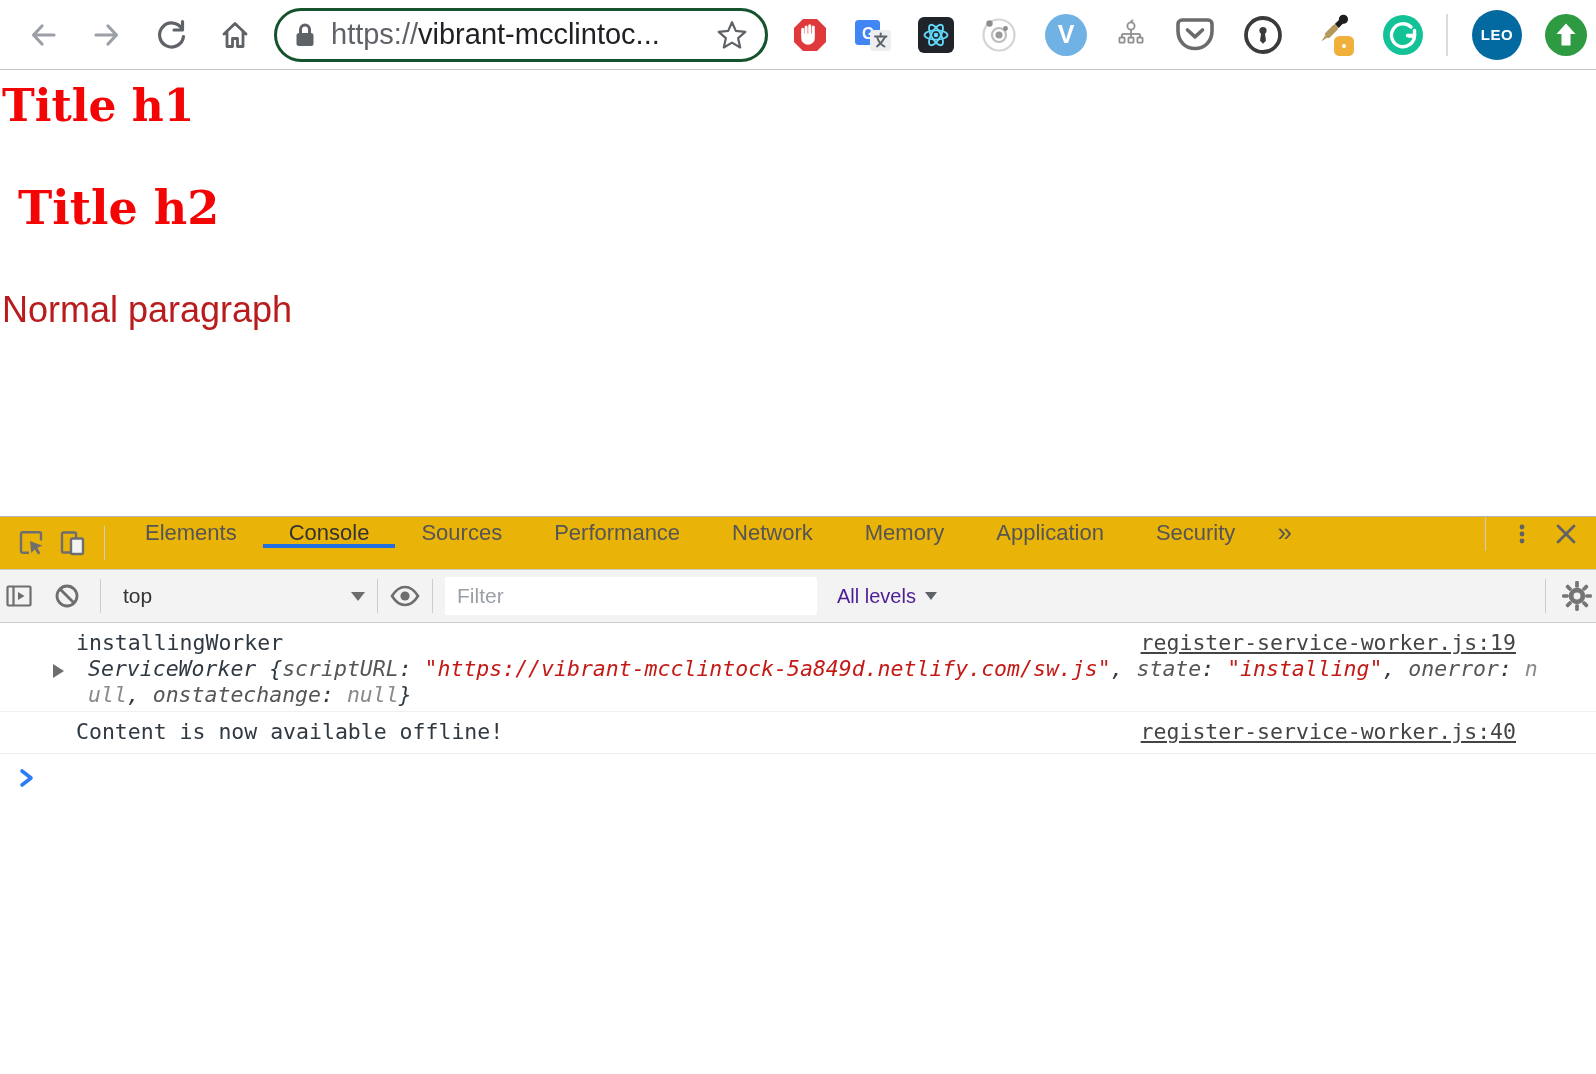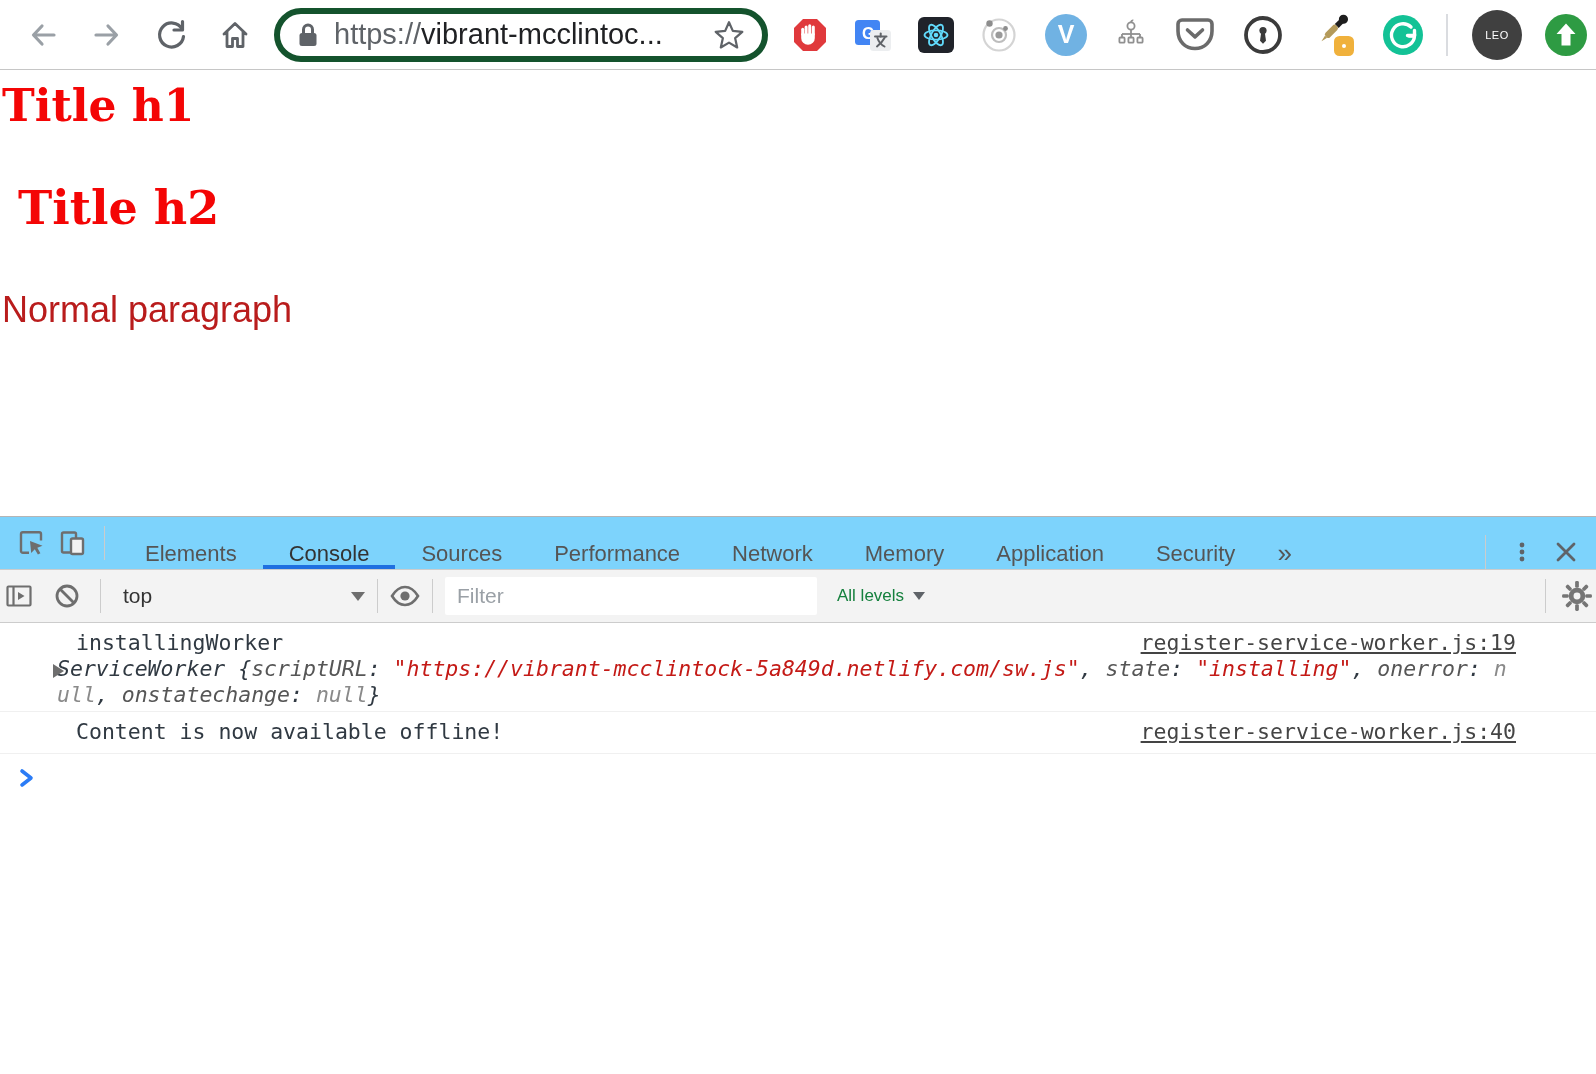--- a/index.html
+++ b/index.html
@@ -11,49 +11,49 @@
 
   
   .browser-toolbar {
     height:70px; background:#fff; border-bottom:1px solid #c6c6c6;
     display:flex; align-items:center; padding:0 20px 0 26px;
   }
   .nav-btn { width:34px; height:34px; display:flex; align-items:center; justify-content:center; flex:none; }
   .nav-btn + .nav-btn { margin-left:30px; }
   .url-bar {
     width:494px; height:54px; margin-left:22px; flex:none;
-    border:6px solid #14532d; border-radius:29px; background:#fff;
+    border:3px solid #14532d; border-radius:29px; background:#fff;
     display:flex; align-items:center; padding:0 16px;
   }
   .url-text { margin-left:14px; font-size:29px; white-space:nowrap; overflow:hidden; }
   .url-scheme { color:#5f6368; }
   .url-host { color:#202124; }
   .star-btn { margin-left:auto; width:34px; height:34px; display:flex; align-items:center; justify-content:center; }
 
   .ext-bar { display:flex; align-items:center; margin-left:24px; gap:26px; }
   .ext-icon { flex:none; display:flex; align-items:center; justify-content:center; }
   .toolbar-sep { width:2px; height:42px; background:#dadce0; flex:none; margin:0 4px; }
   .avatar {
-    width:50px; height:50px; border-radius:50%; background:#404040; flex:none;
+    width:50px; height:50px; border-radius:50%; background:#0369a1; flex:none;
     display:flex; align-items:center; justify-content:center;
-    color:#fff; font-size:11px; letter-spacing:.5px;
+    color:#fff; font-size:15px; letter-spacing:.5px;font-weight:bold;
   }
 
   
   .page-content { height:446px; padding:2px 0 0 2px; overflow:hidden; background:#fff; }
   .page-content h1 { color:#f40505; font-family:"DejaVu Serif", serif; font-weight:bold; font-size:44px; line-height:1.02; margin:12px 0 0; }
   .page-content h2 { color:#f40505; font-family:"DejaVu Serif", serif; font-weight:bold; font-size:46px; line-height:1.02; margin:56px 16px 0; }
   .page-content p  { color:#b91c1c; font-size:36px; line-height:1.1; margin:58px 0 0; }
 
   
   .devtools { height:557px; border-top:1px solid #b5b5b5; display:flex; flex-direction:column; background:#fff; }
 
   .dt-tabbar {
-    height:53px; flex:none; background:#7dd3fc; border-bottom:1px solid #ccc;
-    display:flex; align-items:flex-end; padding-left:14px;
+    height:53px; flex:none; background:#eab308; border-bottom:1px solid #ccc;
+    display:flex; align-items:flex-start; padding-left:14px;
   }
   .dt-icon-btn { width:34px; align-self:center; display:flex; align-items:center; justify-content:center; flex:none; }
   .dt-vsep { width:1px; background:#ccc; height:34px; align-self:center; flex:none; }
   .dt-tabbar .dt-vsep { margin:0 14px; }
   .dt-tabs { display:flex; align-items:stretch; }
   .dt-tab {
     padding:0 26px; display:flex; align-items:center; font-size:22px; color:#555;
     position:relative; white-space:nowrap;
   }
   .dt-tab.active { color:#333; }
@@ -71,34 +71,34 @@
     width:270px; flex:none; display:flex; align-items:center; justify-content:space-between;
     padding:0 12px 0 16px; font-size:21px; color:#333;
   }
   .caret-down { width:0; height:0; border-left:7px solid transparent; border-right:7px solid transparent; border-top:9px solid #6e6e6e; }
   .filter-input {
     width:372px; height:38px; border:none; outline:none; background:#fff;
     margin-left:12px; padding:0 12px; font-size:21px; color:#333; border-radius:2px; flex:none;
     font-family:"Liberation Sans", sans-serif;
   }
   .filter-input::placeholder { color:#9aa0a6; }
-  .levels-select { margin-left:20px; display:flex; align-items:center; gap:9px; font-size:17px; color:#15803d; flex:none; }
+  .levels-select { margin-left:20px; display:flex; align-items:center; gap:9px; font-size:20px; color:#4c1d95; flex:none; }
   .levels-select .caret-down { border-left-width:6px; border-right-width:6px; border-top-width:8px; border-top-color:#5f6368; }
   .tb-spacer { flex:1; }
 
   
   .console-area {
     flex:1; background:#fff; overflow:hidden;
     font-family:"DejaVu Sans Mono", monospace; font-size:21.5px; line-height:26px; color:#303942;
   }
   .msg { border-bottom:1px solid #f0f0f0; padding:7px 80px 3px 0; }
   .msg.msg-simple { padding-bottom:8px; }
   .msg-source { float:right; color:#444; text-decoration:underline; cursor:pointer; white-space:nowrap; }
   .msg-text { padding-left:76px; }
-  .msg-obj { padding-left:57px; position:relative; white-space:nowrap; font-style:italic; }
+  .msg-obj { padding-left:88px; position:relative; white-space:nowrap; font-style:italic; }
   .expand-tri {
     position:absolute; left:53px; top:8px; width:0; height:0;
     border-left:11px solid #6e6e6e; border-top:7px solid transparent; border-bottom:7px solid transparent;
   }
   .seg-pln, .seg-cls { color:#303942; }
   .seg-key { color:#565656; }
   .seg-str { color:#c41a16; }
   .seg-nul { color:#8a8a8a; }
   .prompt-row { padding:12px 0 0 16px; }
 </style>

